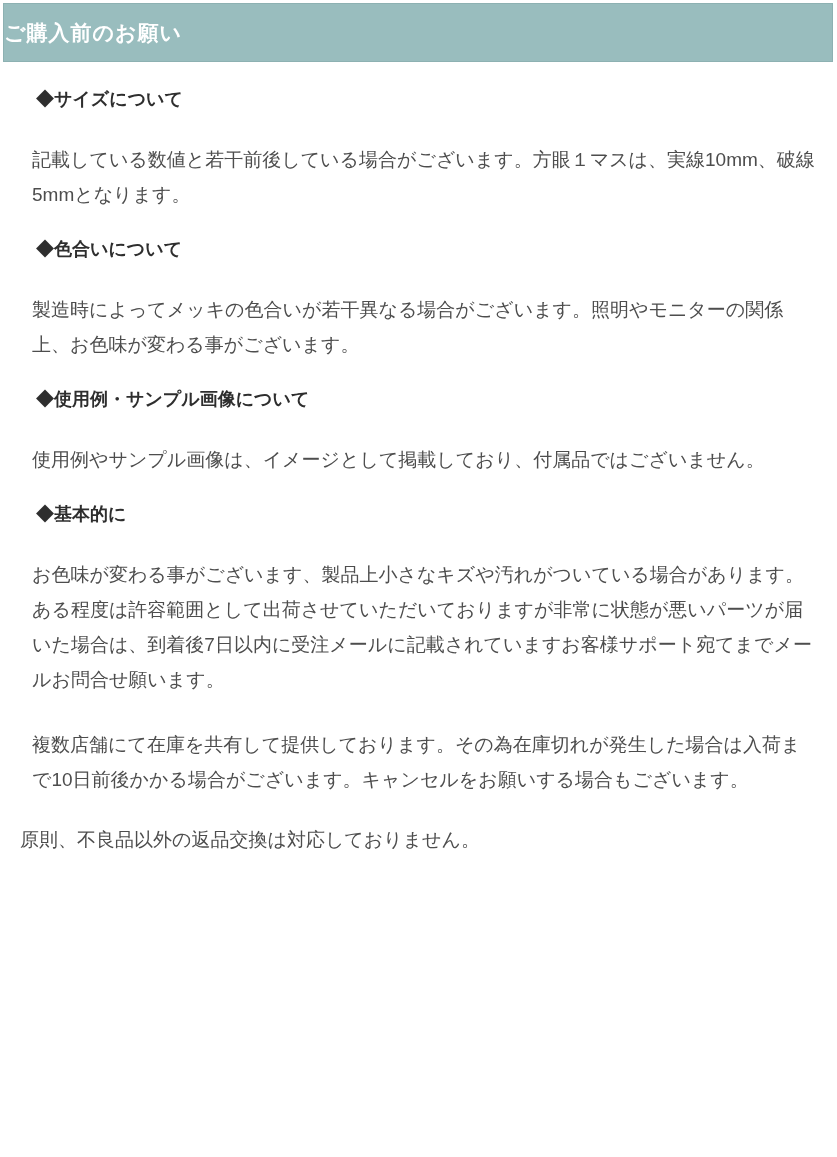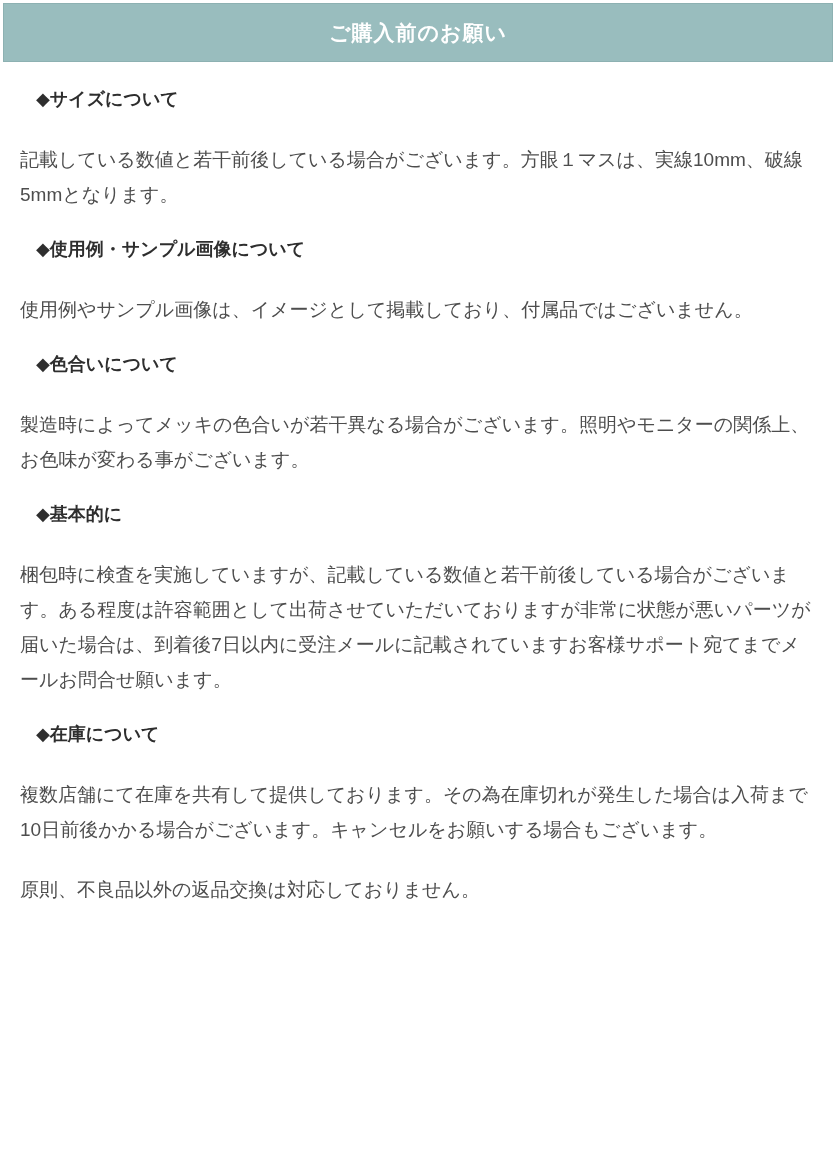--- a/index.html
+++ b/index.html
@@ -20,40 +20,41 @@
     font-family: "Liberation Sans", "DejaVu Sans", sans-serif;
     color: var(--body-color);
   }
   .header-bar {
     margin: 3px 4px 0 3px;
     height: 59px;
     background: var(--header-bg);
     border: 1px solid var(--header-border);
     display: flex;
     align-items: center;
-    justify-content: center;
+    justify-content: flex-start;
   }
   .header-title {
     color: var(--header-text);
     font-size: 21px;
     font-weight: bold;
     letter-spacing: 1px;
   }
   .content {
     padding: 0 20px;
   }
   .sec-heading {
     margin: 24px 0 0 16px;
     font-size: 18px;
     line-height: 26px;
     font-weight: bold;
     color: var(--heading-color);
+    font-family: Liberation Serif, serif;
   }
   .sec-body {
-    margin: 30px 0 0 0;
+    margin: 30px 0 0 12px;
     font-size: 19px;
     line-height: 35px;
     color: var(--body-color);
   }
   .line { display: block; }
   .footer-note {
     margin: 26px 0 0 0;
     font-size: 19px;
     line-height: 34px;
     color: var(--body-color);
@@ -69,42 +70,41 @@
 <div class="content">
 
   <section>
     <h3 class="sec-heading">◆サイズについて</h3>
     <p class="sec-body">
       <span class="line">記載している数値と若干前後している場合がございます。方眼１マスは、実線10mm、破線5mmとなります。</span>
     </p>
   </section>
 
   <section>
+    <h3 class="sec-heading">◆色合いについて</h3>
+    <p class="sec-body">
+      <span class="line">製造時によってメッキの色合いが若干異なる場合がございます。照明やモニターの関係上、お色味が変わる事がございます。</span>
+    </p>
+  </section>
+
+  <section>
     <h3 class="sec-heading">◆使用例・サンプル画像について</h3>
     <p class="sec-body">
       <span class="line">使用例やサンプル画像は、イメージとして掲載しており、付属品ではございません。</span>
     </p>
   </section>
 
   <section>
-    <h3 class="sec-heading">◆色合いについて</h3>
+    <h3 class="sec-heading">◆基本的に</h3>
     <p class="sec-body">
-      <span class="line">製造時によってメッキの色合いが若干異なる場合がございます。照明やモニターの関係上、お色味が変わる事がございます。</span>
+      <span class="line">お色味が変わる事がございます、製品上小さなキズや汚れがついている場合があります。ある程度は許容範囲として出荷させていただいておりますが非常に状態が悪いパーツが届いた場合は、到着後7日以内に受注メールに記載されていますお客様サポート宛てまでメールお問合せ願います。</span>
     </p>
   </section>
 
   <section>
-    <h3 class="sec-heading">◆基本的に</h3>
-    <p class="sec-body">
-      <span class="line">梱包時に検査を実施していますが、記載している数値と若干前後している場合がございます。ある程度は許容範囲として出荷させていただいておりますが非常に状態が悪いパーツが届いた場合は、到着後7日以内に受注メールに記載されていますお客様サポート宛てまでメールお問合せ願います。</span>
-    </p>
-  </section>
-
-  <section>
-    <h3 class="sec-heading">◆在庫について</h3>
     <p class="sec-body">
       <span class="line">複数店舗にて在庫を共有して提供しております。その為在庫切れが発生した場合は入荷まで10日前後かかる場合がございます。キャンセルをお願いする場合もございます。</span>
     </p>
   </section>
 
 
   <p class="footer-note">
     <span class="line">原則、不良品以外の返品交換は対応しておりません。</span>
   </p>
 

